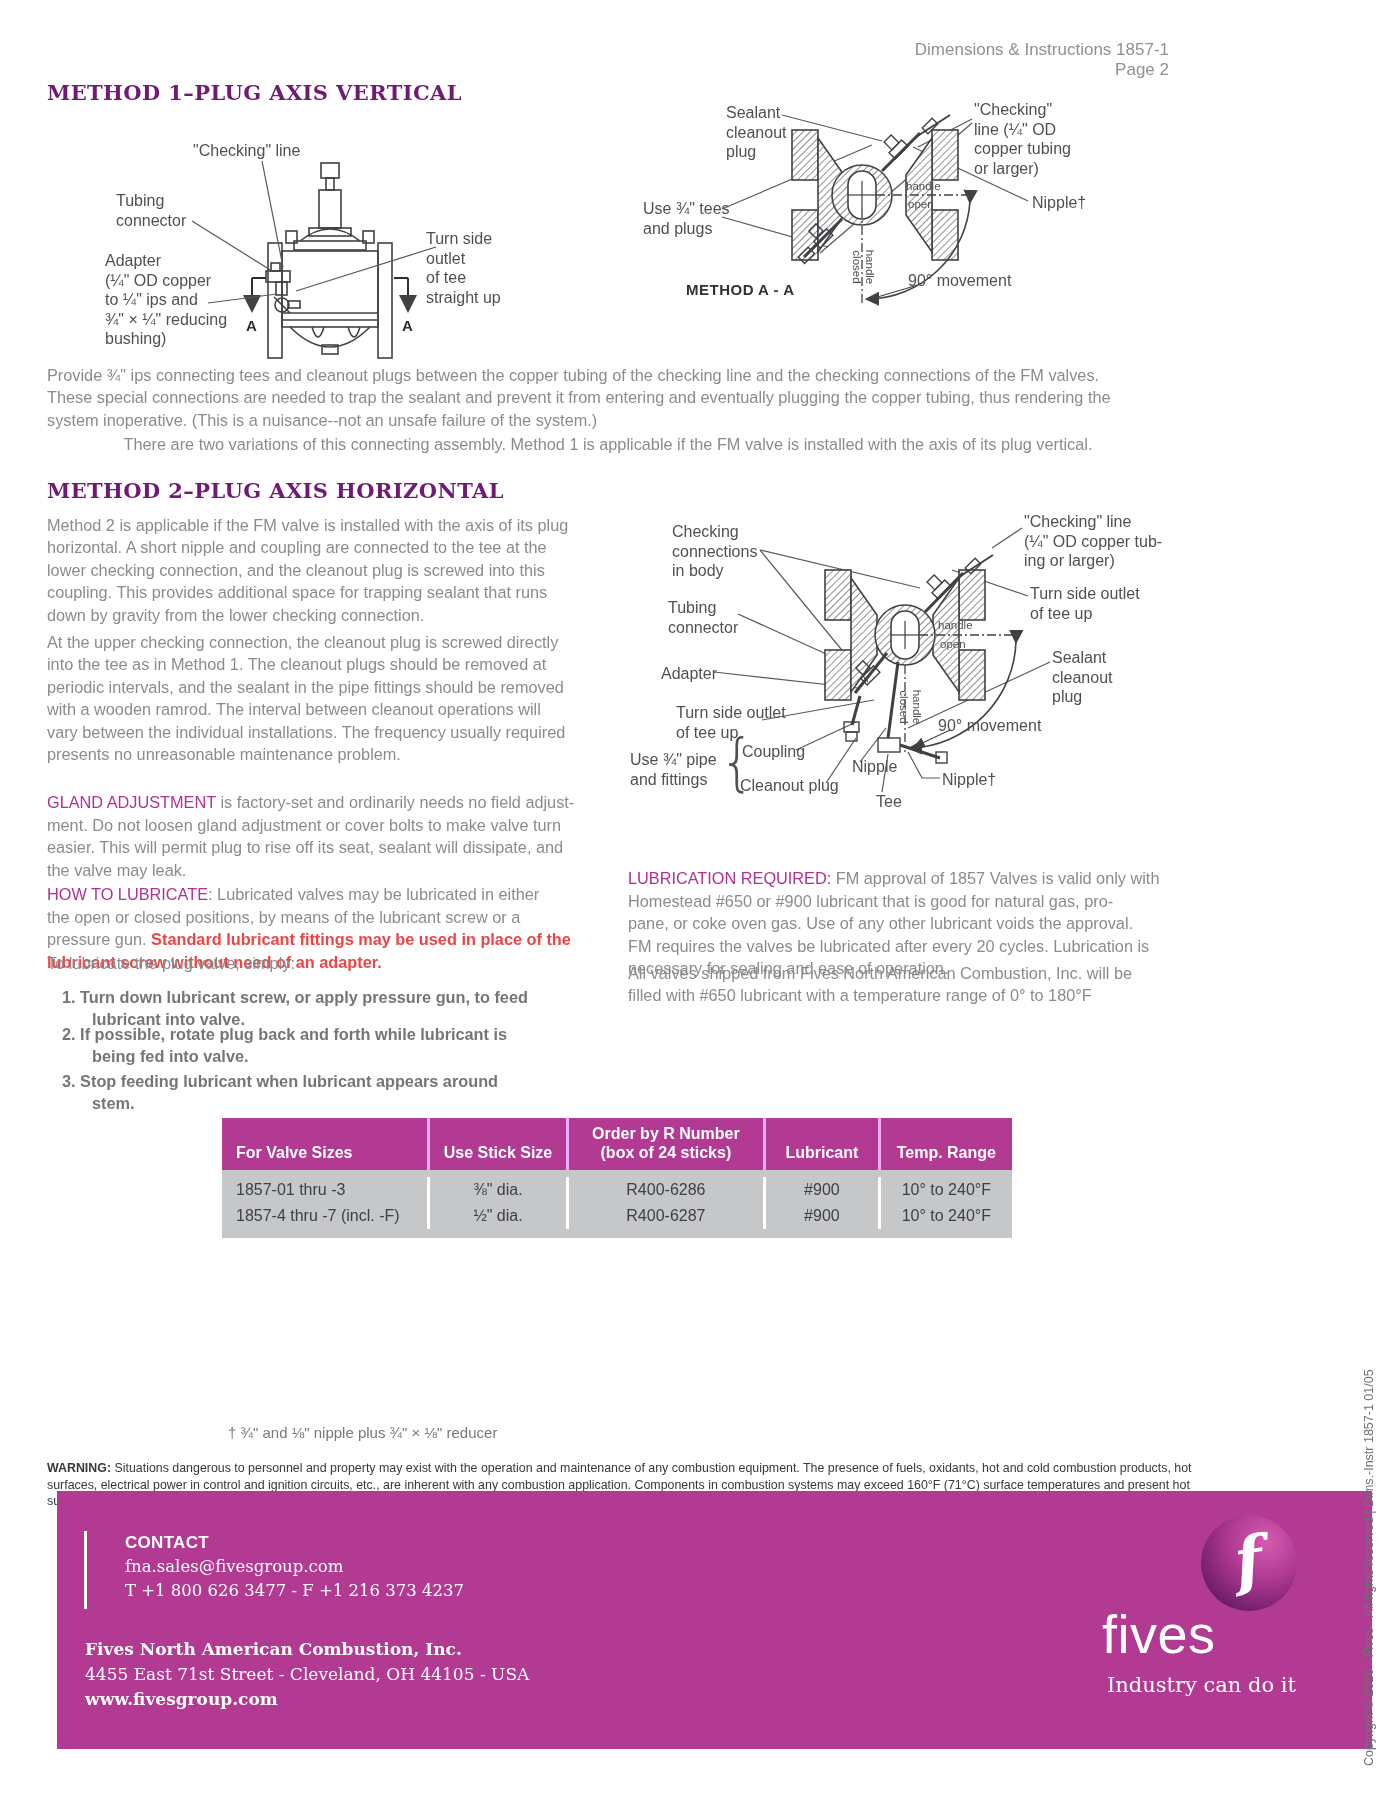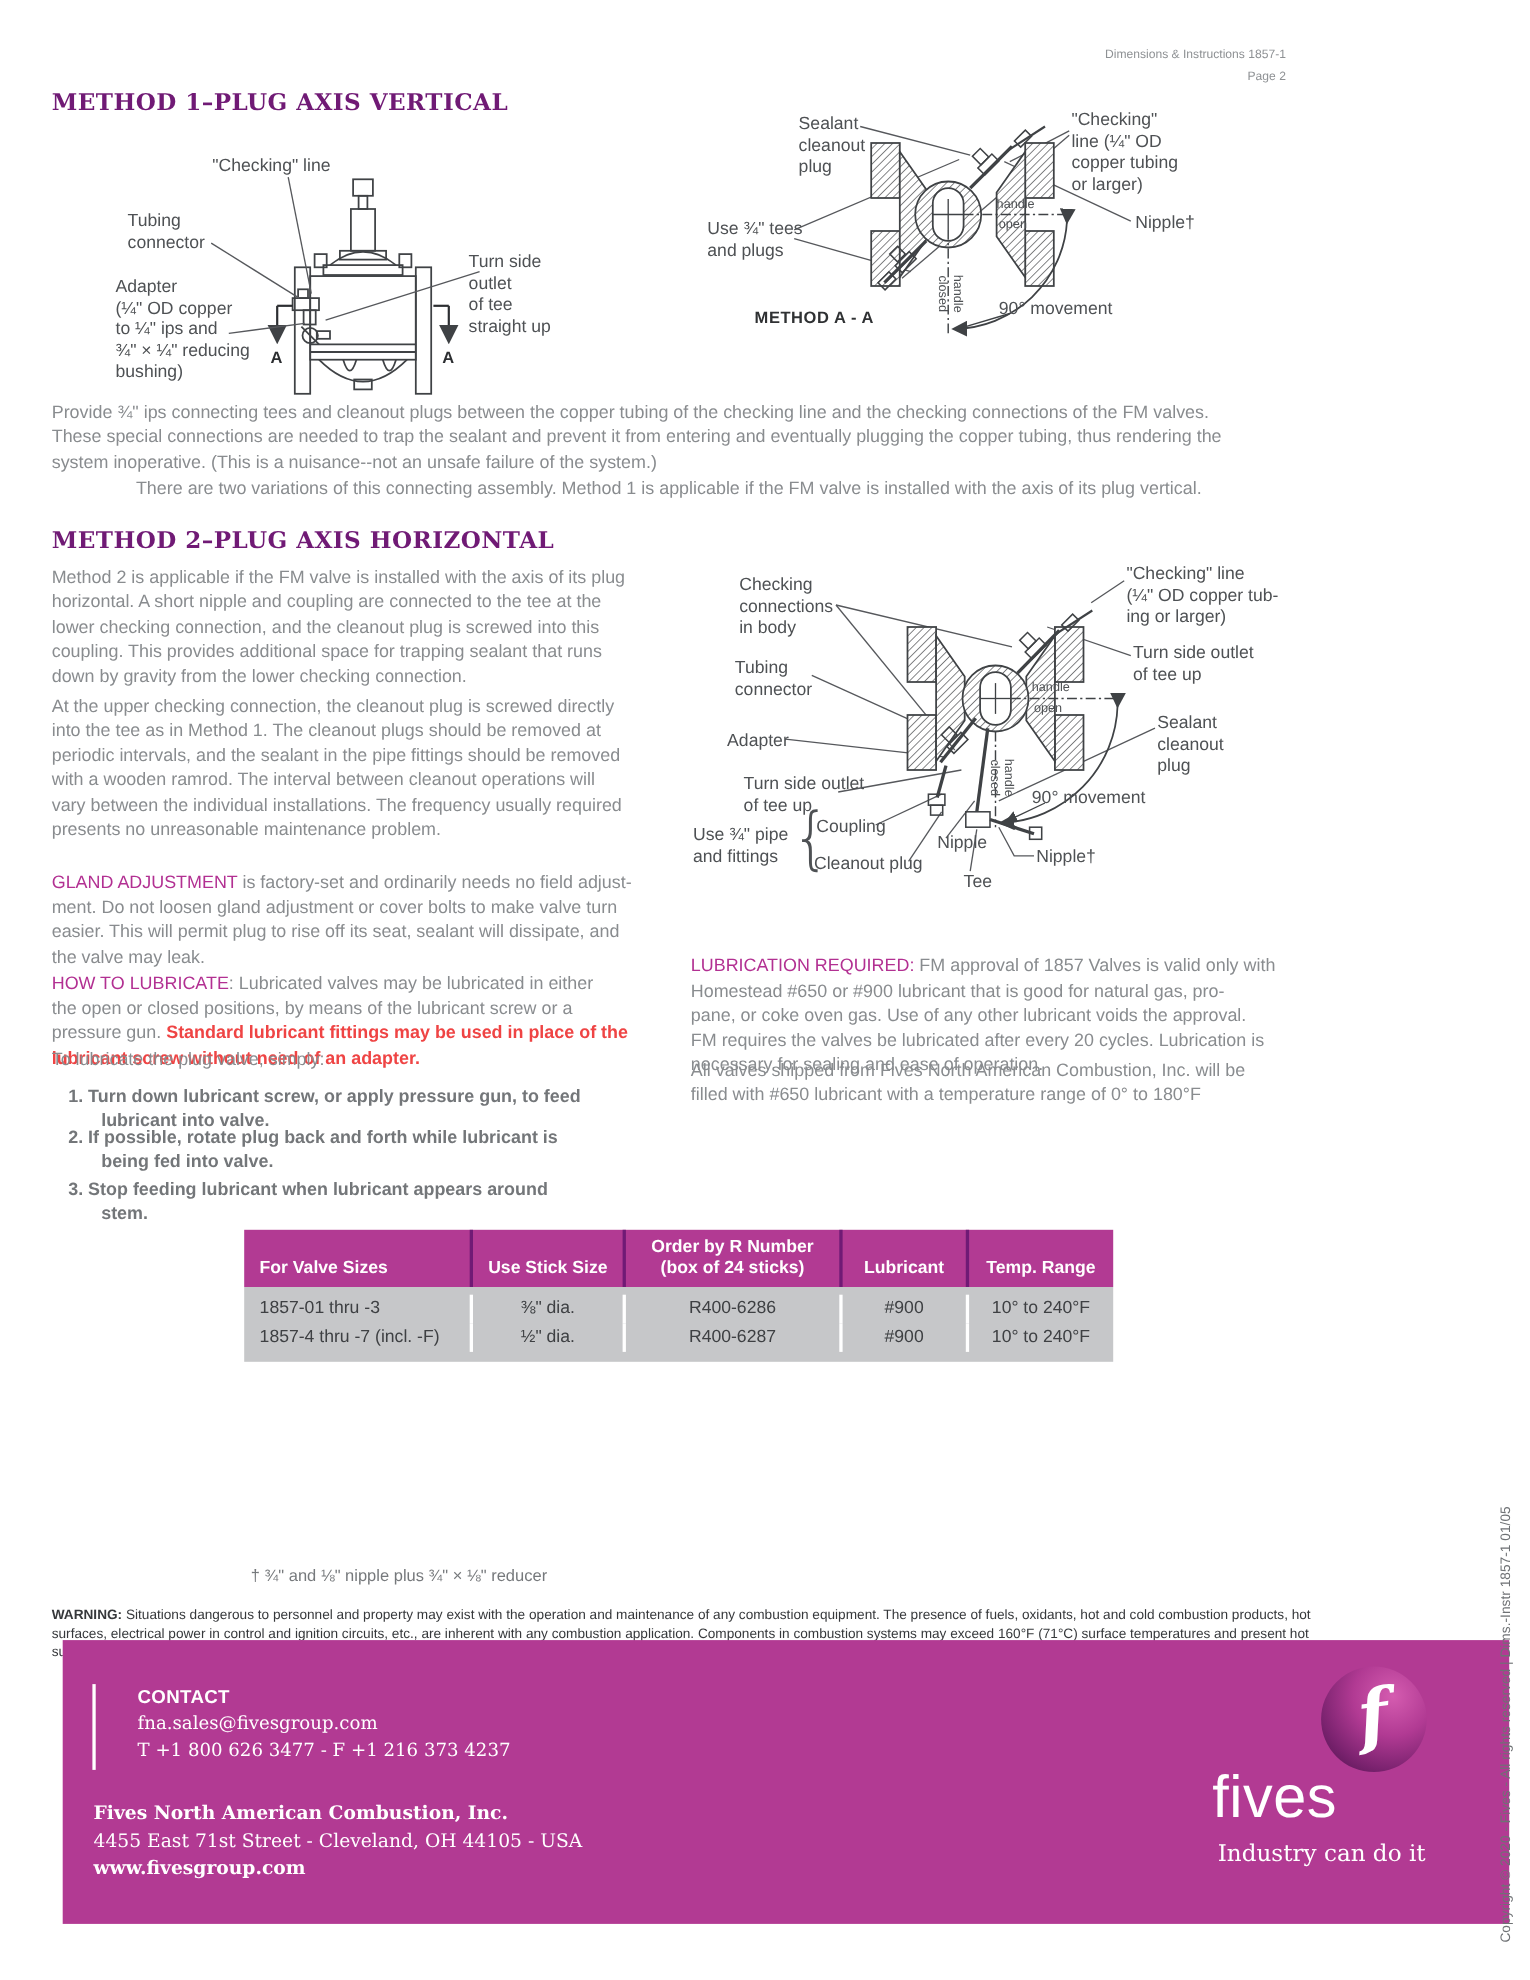--- a/index.html
+++ b/index.html
@@ -1,19 +1,19 @@
 <!DOCTYPE html>
 <html><head>
 <meta charset="utf-8">
 <style>
   html,body{margin:0;padding:0;background:#fff;}
   .page{position:relative;width:1391px;height:1800px;background:#fff;overflow:hidden;
         font-family:"Liberation Sans",sans-serif;color:#898c8f;}
   .hdr-meta{position:absolute;top:40px;right:222px;text-align:right;color:#8e9194;
-            font-size:11px;line-height:20px;margin-left:32px;}
+            font-size:17px;line-height:20px;margin-left:32px;}
   .mag-head{position:absolute;left:47px;color:#701a75;font-family:"DejaVu Serif",serif;
             font-weight:bold;font-size:21px;letter-spacing:.4px;}
   .body-par{position:absolute;color:#898c8f;font-size:16.3px;line-height:22.4px;white-space:pre-line;}
   .lead{color:#b23092;}
   .boldtail{color:#ef4444;font-weight:bold;}
   .step{position:absolute;color:#737679;font-weight:bold;font-size:16.3px;line-height:22.4px;
         white-space:pre-line;padding-left:30px;text-indent:-30px;}
   .fig{position:absolute;}
   .fig svg{position:absolute;left:0;top:0;}
   .dlabel{position:absolute;color:#4e5154;font-size:16px;line-height:19.5px;white-space:pre-line;}
@@ -32,21 +32,21 @@
   .t-row{display:flex;line-height:26px;}
   .t-c{box-sizing:border-box;display:flex;align-items:flex-end;justify-content:center;
        text-align:center;padding-bottom:8px;white-space:pre-line;line-height:19px;}
   .t-bc{box-sizing:border-box;text-align:center;}
   .c1{width:26%;justify-content:flex-start;text-align:left;padding-left:14px;}
   .bc1{width:26%;text-align:left;padding-left:14px;}
   .c2,.bc2{width:17.5%;}
   .c3,.bc3{width:25%;}
   .c4,.bc4{width:14.5%;}
   .c5,.bc5{width:17%;}
-  .t-head .t-c + .t-c{border-left:3px solid #701a75;}
+  .t-head .t-c + .t-c{border-left:3px solid #f0abfc;}
   .t-body .sep{border-left:3px solid #fff;}
   .footnote{position:absolute;left:228px;top:1424px;color:#76797c;font-size:15px;}
   .warning{position:absolute;left:47px;top:1444px;width:1310px;color:#36383b;font-size:12.4px;
            line-height:16.4px;white-space:pre-line;}
   .warning b{font-weight:bold;}
   
   .footer-band{position:absolute;left:57px;top:1491px;width:1295px;height:258px;background:#b23a93;color:#fff;padding-left:20px;}
   .fbar{position:absolute;left:27px;top:40px;width:3px;height:78px;background:#fff;}
   .contact-h{position:absolute;left:68px;top:42px;font-size:17px;font-weight:bold;letter-spacing:.3px;}
   .contact-email{position:absolute;left:68px;top:66px;font-family:"DejaVu Serif",serif;font-size:16.5px;}

